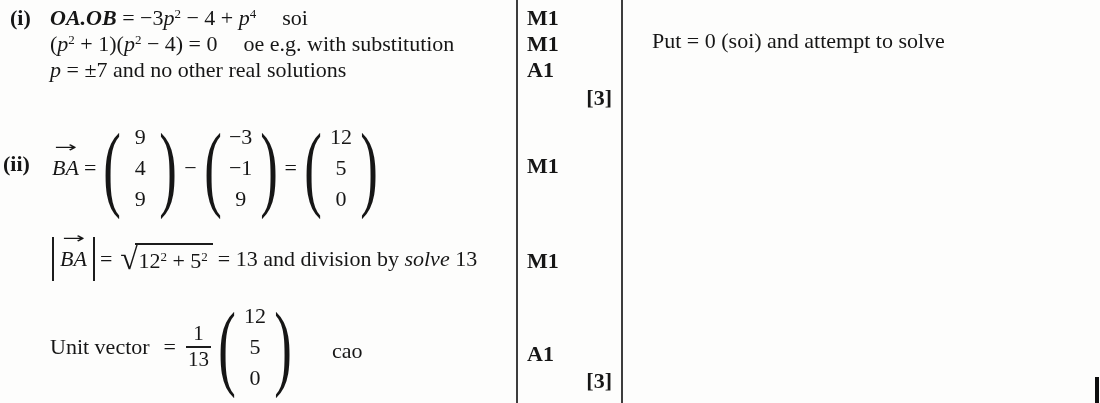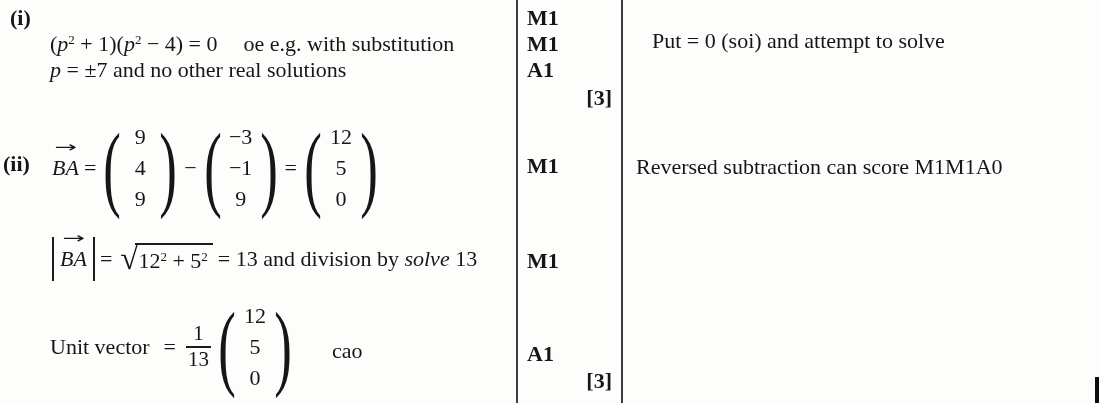--- a/index.html
+++ b/index.html
@@ -51,20 +51,21 @@
 
   .endbar { position:absolute; width:4px; background:#0d0d0d; }
 </style>
 </head>
 <body>
 
 <div id="page">
 
   <div class="abs b" style="left:10px; top:5px;">(i)</div>
 
+  <div class="abs" style="left:50px; top:5px;"><span class="bi">OA.OB</span><span> = −3</span><span class="it">p</span><span class="sup">2</span><span> − 4 + </span><span class="it">p</span><span class="sup">4</span><span class="sp26"></span><span>soi</span></div>
 
   <div class="abs" style="left:50px; top:31px;text-align:center;"><span>(</span><span class="it">p</span><span class="sup">2</span><span> + 1)(</span><span class="it">p</span><span class="sup">2</span><span> − 4) = 0</span><span class="sp26"></span><span>oe e.g. with substitution</span></div>
 
   <div class="abs" style="left:50px; top:57px;"><span class="it">p</span><span> = ±7 and no other real solutions</span></div>
 
   <div class="abs b" style="left:3px; top:151px;text-align:center;">(ii)</div>
 
   <div class="mathrow" style="left:52px; top:121px; height:93px;">
     <span class="oarr it"><span class="arrg">→</span><span>BA</span></span>
     <span class="eqtok">=</span>
@@ -137,17 +138,16 @@
   <div class="abs markcell" style="left:527px; top:31px;">M1</div>
   <div class="abs markcell" style="left:527px; top:57px;">A1</div>
   <div class="abs totalcell" style="left:574px; top:85px;">[3]</div>
 
   <div class="abs markcell" style="left:527px; top:153px;">M1</div>
   <div class="abs markcell" style="left:527px; top:248px;">M1</div>
   <div class="abs markcell" style="left:527px; top:341px;">A1</div>
   <div class="abs totalcell" style="left:574px; top:368px;">[3]</div>
 
   <div class="abs" style="left:652px; top:28px;">Put = 0 (soi) and attempt to solve</div>
-  <div class="abs" style="left:636px; top:154px;">Reversed subtraction can score M1M1A0</div>
 
   <div class="endbar" style="left:1095px; top:377px; height:26px;"></div>
 
 </div>
 
 </body></html>

